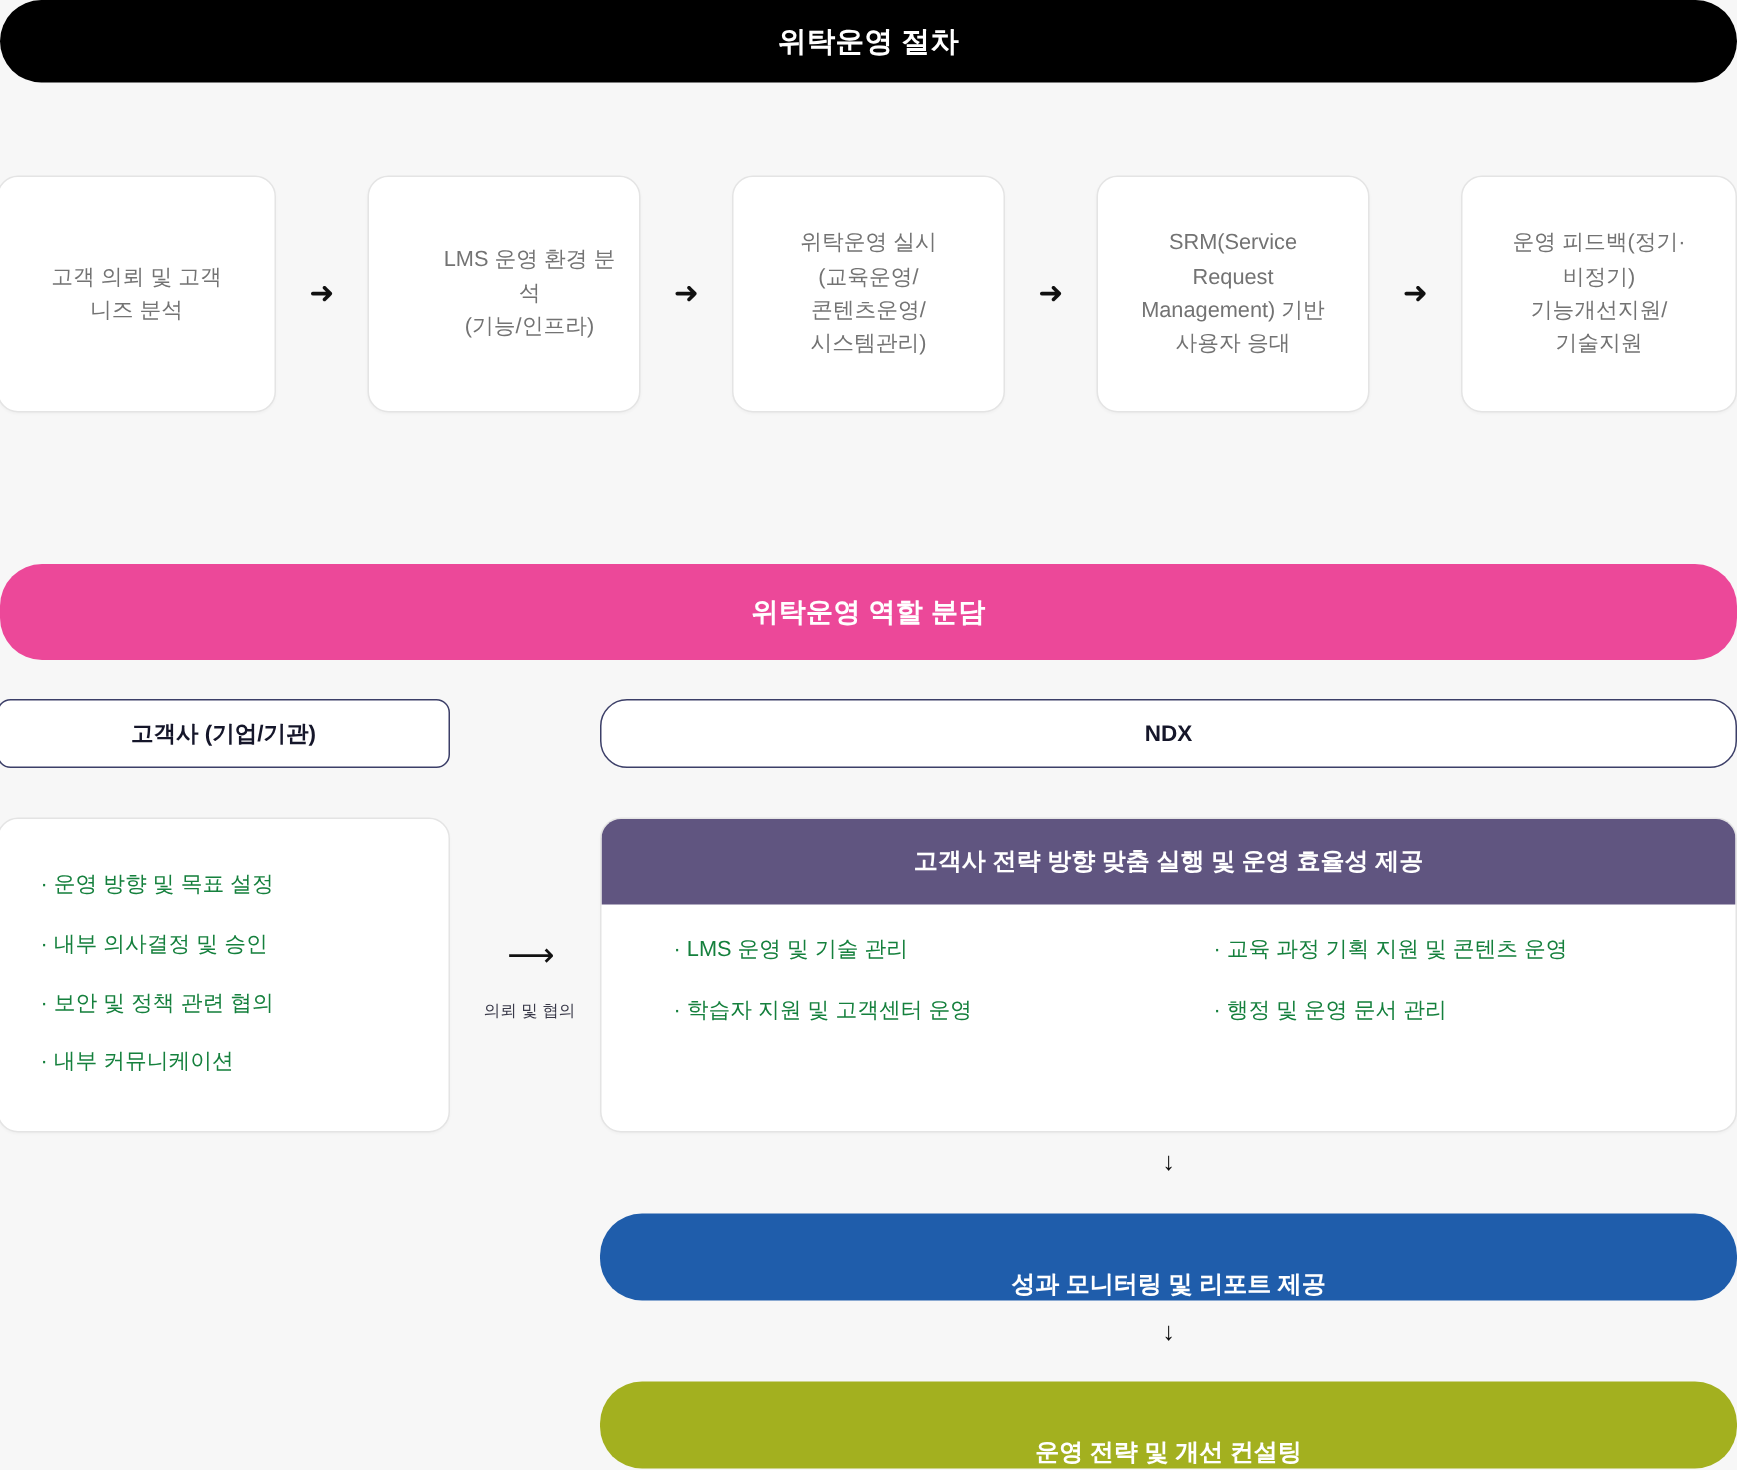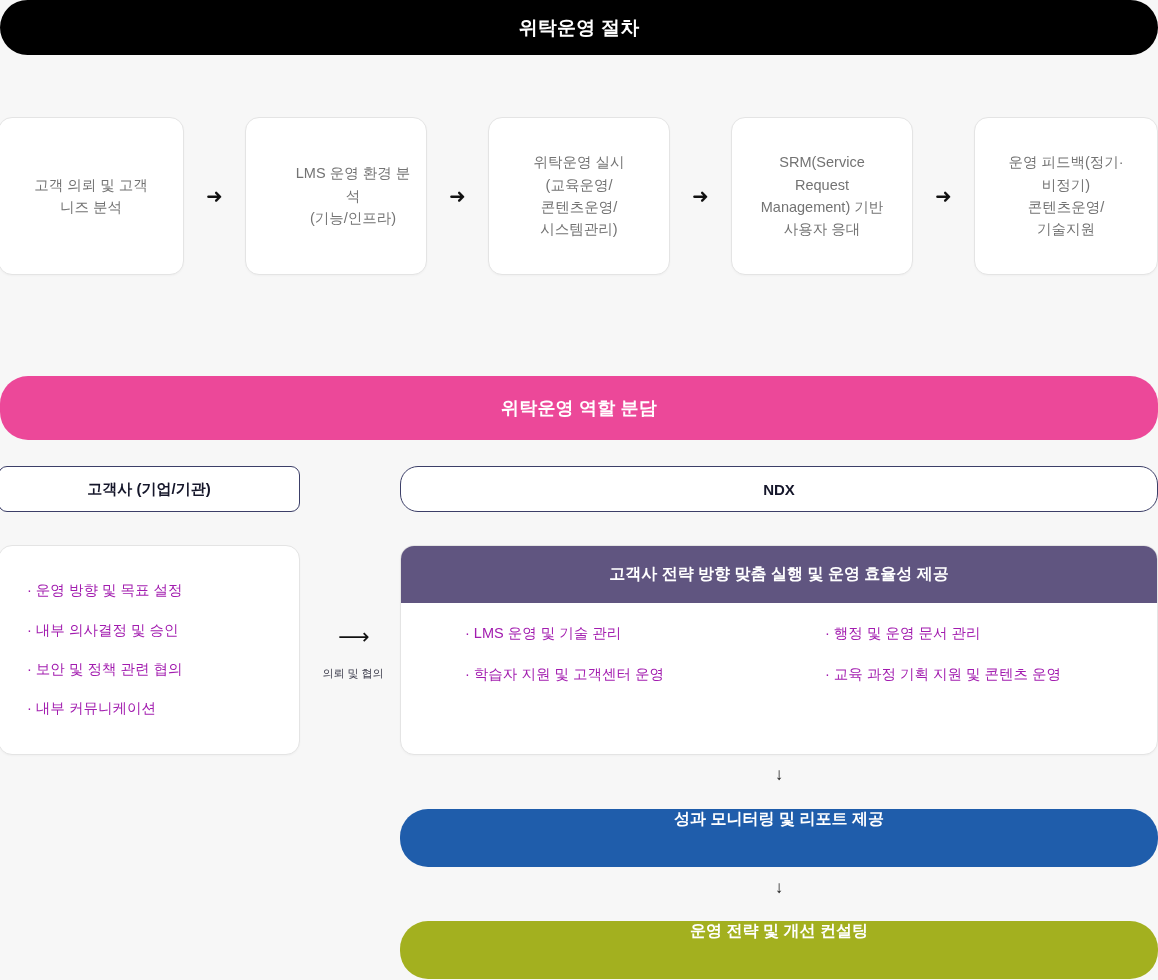--- a/index.html
+++ b/index.html
@@ -115,21 +115,21 @@
     border-radius: 14px;
     display: flex;
     flex-direction: column;
     justify-content: center;
     padding: 0 28px;
     box-shadow: 0 1px 2px rgba(0,0,0,0.03);
   }
   .bullet {
     font-size: 14.5px;
     line-height: 1.2;
-    color: #a21caf;
+    color: #15803d;
     margin: 11px 0;
   }
 
   .mid-arrow {
     position: absolute;
     left: 305px;
     top: 628px;
     width: 96px;
     text-align: center;
   }
@@ -171,21 +171,21 @@
   .ndx-body {
     display: flex;
     padding: 22px 0 0 0;
   }
   .ndx-col {
     flex: 1 1 50%;
     padding-left: 48px;
     box-sizing: border-box;
   }
   .ndx-col.right { padding-left: 30px; }
-  .ndx-col .bullet { margin: 0 0 24px 16px; }
+  .ndx-col .bullet { margin: 0 0 24px 0; }
 
   
   .v-arrow {
     position: absolute;
     left: 400px;
     width: 758px;
     text-align: center;
     font-size: 17px;
     line-height: 1;
     color: #111111;
@@ -193,21 +193,21 @@
   #v-arrow-1 { top: 766px; }
   #v-arrow-2 { top: 879px; }
 
   .result-bar {
     position: absolute;
     left: 400px;
     width: 758px;
     height: 58px;
     border-radius: 28px;
     display: flex;
-    align-items: flex-start;
+    align-items: flex-end;
     justify-content: center;
     color: #ffffff;
     font-weight: bold;
     font-size: 16px;
   }
   #bar-monitoring { top: 809px; background: #1f5dab; }
   #bar-consulting { top: 921px; background: #a3b01f; }
 </style>
 </head>
 <body>
@@ -250,21 +250,21 @@
 Management) 기반
 사용자 응대</span>
   </div>
   <div class="flow-arrow">
     <span>➜</span>
   </div>
 
   <div class="process-box pb-5">
     <span>운영 피드백(정기·
 비정기)
-콘텐츠운영/
+기능개선지원/
 기술지원</span>
   </div>
 
 </div>
 
 <div class="banner" id="banner-roles">
   <span>위탁운영 역할 분담</span>
 </div>
 
 <div class="col-head" id="head-client">
@@ -290,22 +290,22 @@
 <div class="ndx-panel">
   <div class="ndx-subhead">
     <span>고객사 전략 방향 맞춤 실행 및 운영 효율성 제공</span>
   </div>
   <div class="ndx-body">
     <div class="ndx-col left">
       <div class="bullet">· LMS 운영 및 기술 관리</div>
       <div class="bullet">· 학습자 지원 및 고객센터 운영</div>
     </div>
     <div class="ndx-col right">
+      <div class="bullet">· 교육 과정 기획 지원 및 콘텐츠 운영</div>
       <div class="bullet">· 행정 및 운영 문서 관리</div>
-      <div class="bullet">· 교육 과정 기획 지원 및 콘텐츠 운영</div>
     </div>
   </div>
 </div>
 
 <div class="v-arrow" id="v-arrow-1">
   <span>↓</span>
 </div>
 
 <div class="result-bar" id="bar-monitoring">
   <span>성과 모니터링 및 리포트 제공</span>

